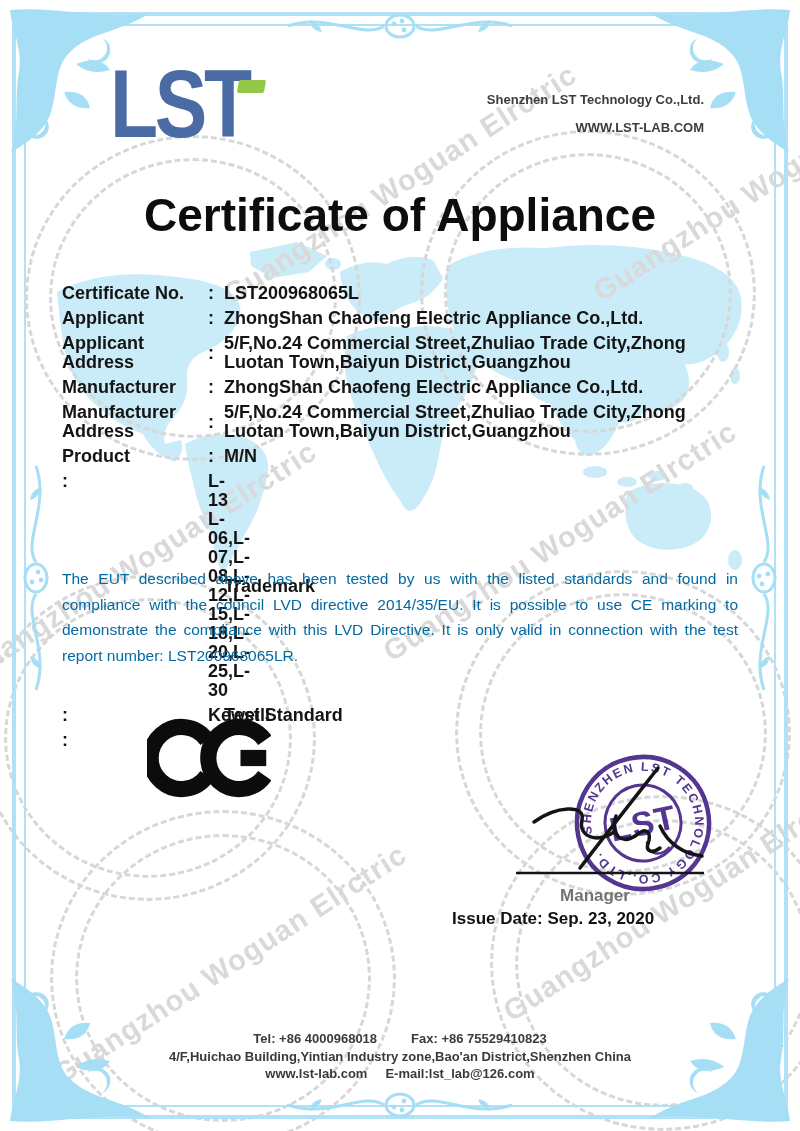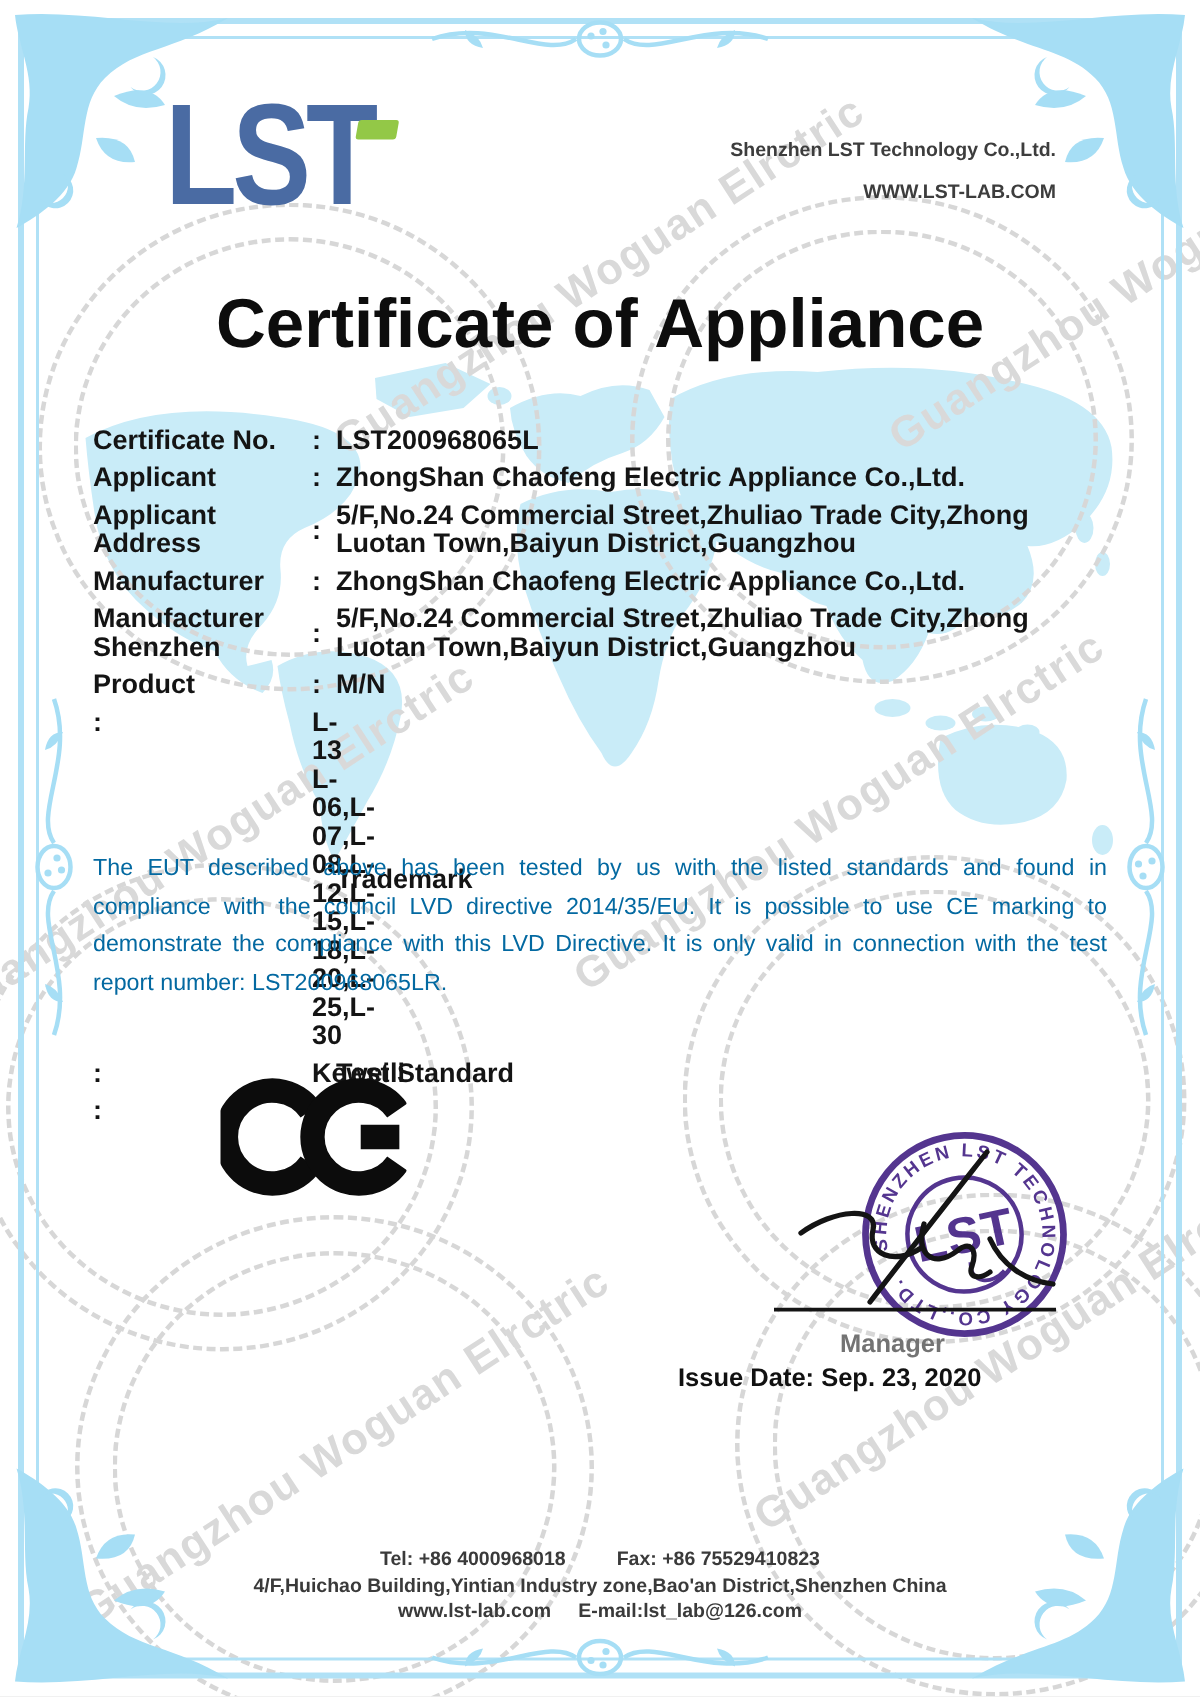--- a/index.html
+++ b/index.html
@@ -245,21 +245,21 @@
     <span class="cell val">ZhongShan Chaofeng Electric Appliance Co.,Ltd.</span>
 
     <span class="cell">Applicant Address</span>
     <span class="cell">:</span>
     <span class="cell val">5/F,No.24 Commercial Street,Zhuliao Trade City,Zhong Luotan Town,Baiyun District,Guangzhou</span>
 
     <span class="cell">Manufacturer</span>
     <span class="cell">:</span>
     <span class="cell val">ZhongShan Chaofeng Electric Appliance Co.,Ltd.</span>
 
-    <span class="cell">Manufacturer Shenzhen</span>
+    <span class="cell">Manufacturer Address</span>
     <span class="cell">:</span>
     <span class="cell val">5/F,No.24 Commercial Street,Zhuliao Trade City,Zhong Luotan Town,Baiyun District,Guangzhou</span>
 
     <span class="cell">Product</span>
     <span class="cell">:</span>
 
     <span class="cell vtop">M/N</span>
     <span class="cell vtop">:</span>
     <span class="cell vtop val">L-13
 L-06,L-07,L-08,L-12,L-15,L-18,L-20,L-25,L-30</span>

